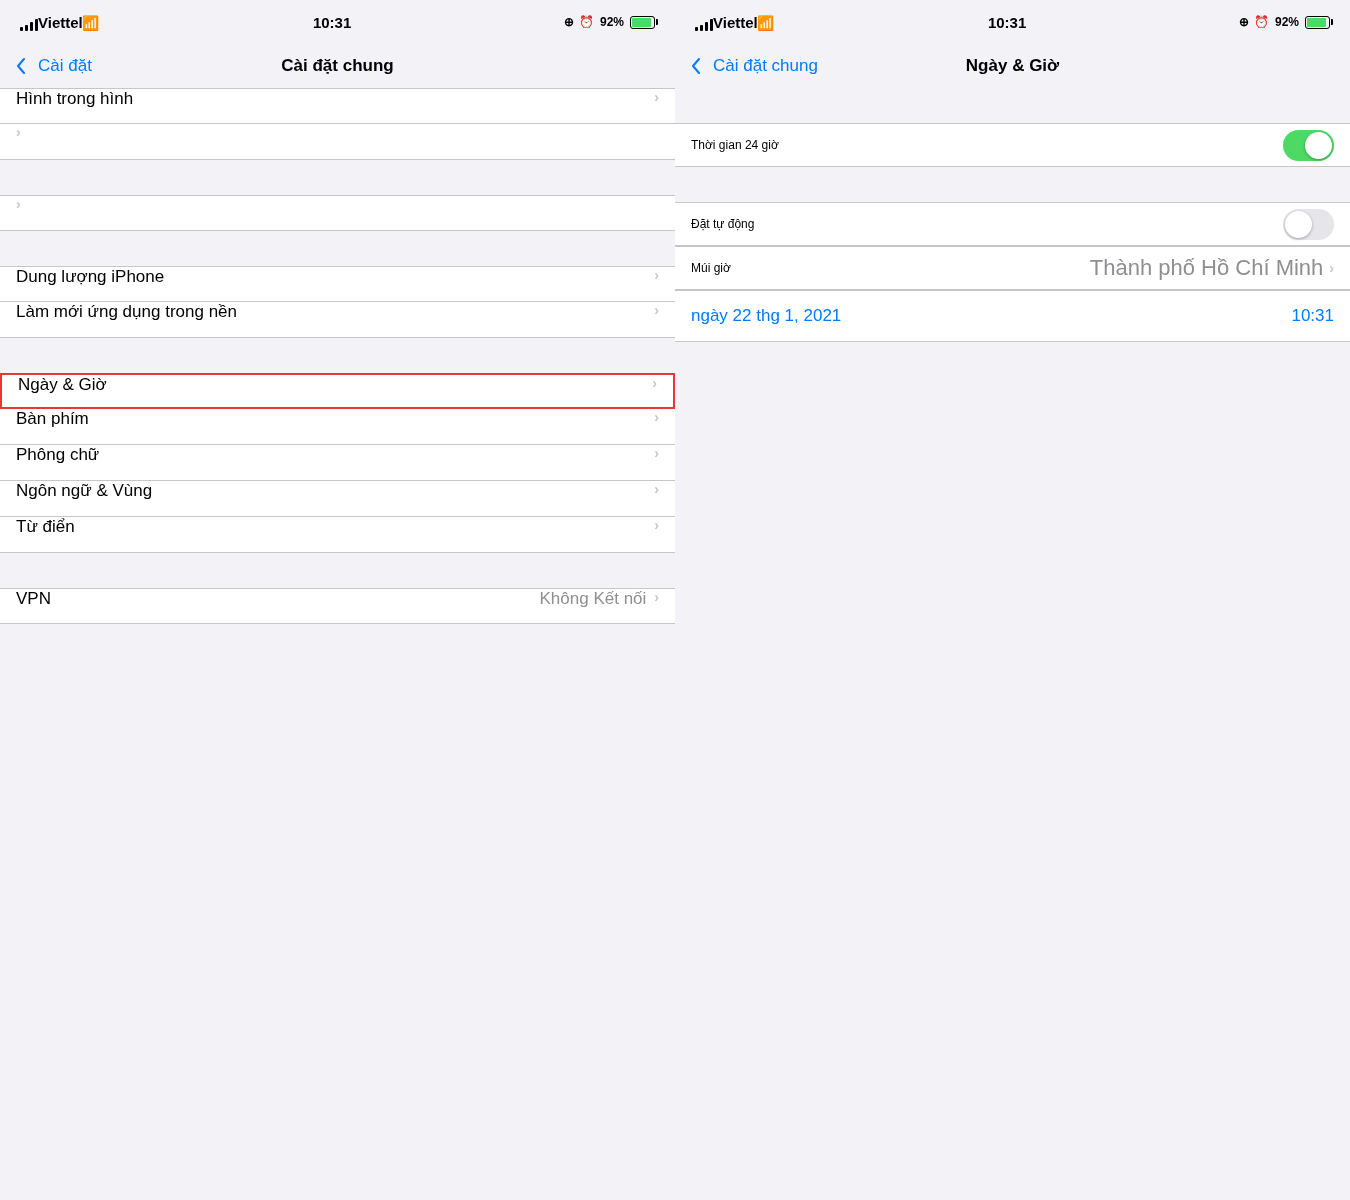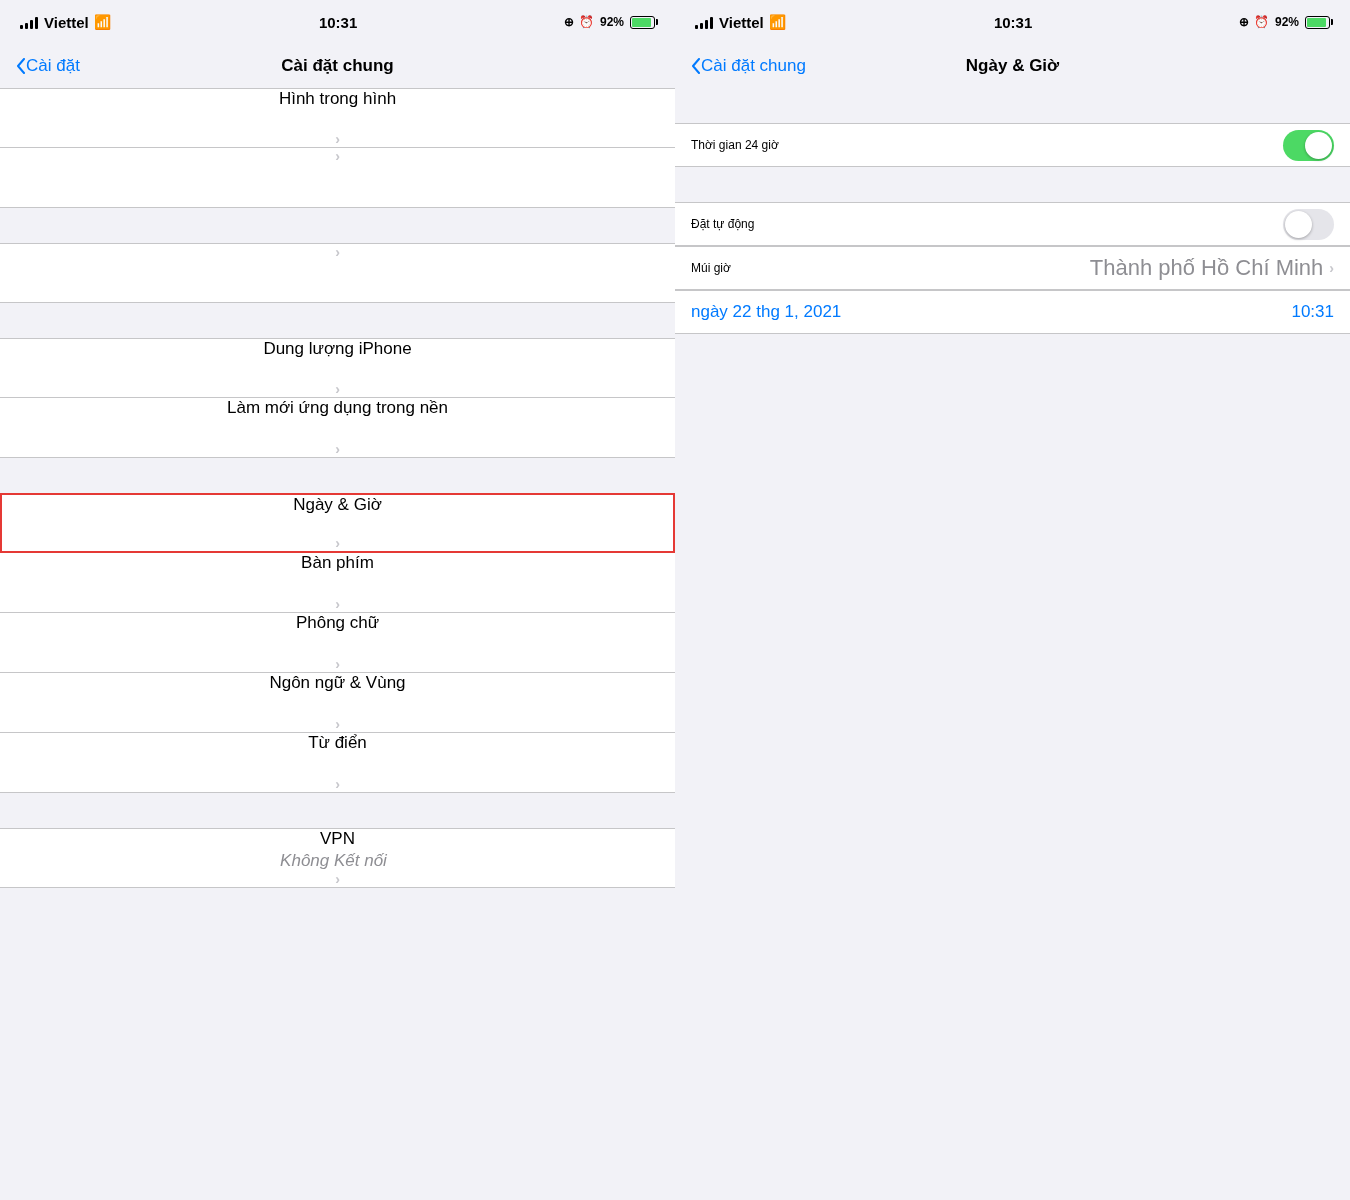--- a/index.html
+++ b/index.html
@@ -27,22 +27,21 @@
       height: 44px;
       background: #f2f2f7;
       display: flex;
       align-items: center;
       justify-content: space-between;
       padding: 0 20px;
       flex-shrink: 0;
     }
     .status-left {
       display: flex;
-      align-items: center;
-      gap: 6px;
+      align-items: flex-end;
       font-size: 15px;
       font-weight: 600;
     }
     .status-right {
       display: flex;
       align-items: center;
       gap: 6px;
       font-size: 12px;
       font-weight: 600;
     }
@@ -102,21 +101,21 @@
       background: #f2f2f7;
       display: flex;
       align-items: center;
       padding: 0 16px;
       flex-shrink: 0;
       position: relative;
     }
     .nav-back {
       display: flex;
       align-items: center;
-      gap: 0;
+      gap: 12px;
       color: #007aff;
       font-size: 17px;
       cursor: pointer;
     }
     .nav-back svg {
       width: 10px;
       height: 16px;
     }
     .nav-title {
       position: absolute;
@@ -139,42 +138,39 @@
       margin-bottom: 0;
     }
     .settings-group-gap {
       height: 35px;
       background: #f2f2f7;
     }
 
     
     .settings-row {
       background: #fff;
-      height: 60px;
-      display: flex;
-      align-items: center;
+      height: 36px;
+      display: flex;
       padding: 0 16px;
       border-bottom: 0.5px solid #c6c6c8;
       position: relative;
       cursor: pointer;
-      flex-direction: column;
     }
     .settings-row:first-child {
       border-top: 0.5px solid #c6c6c8;
     }
     .settings-row-label {
       font-size: 17px;
       color: #000;
       flex: 1;
     }
     .settings-row-value {
       font-size: 17px;
       color: #8e8e93;
       margin-right: 8px;
-      font-style: italic;
     }
     .chevron {
       color: #c7c7cc;
       font-size: 14px;
       font-weight: 600;
     }
 
     
     .settings-row.highlighted {
       border: 2px solid #e53935;
@@ -226,21 +222,21 @@
     .toggle.on .toggle-thumb {
       left: 22px;
     }
     .toggle.off .toggle-thumb {
       left: 2px;
     }
 
     
     .datetime-row {
       background: #fff;
-      height: 44px;
+      height: 52px;
       display: flex;
       align-items: center;
       justify-content: space-between;
       padding: 0 16px;
       border-top: 0.5px solid #c6c6c8;
       border-bottom: 0.5px solid #c6c6c8;
     }
     .datetime-date {
       font-size: 17px;
       color: #007aff;

